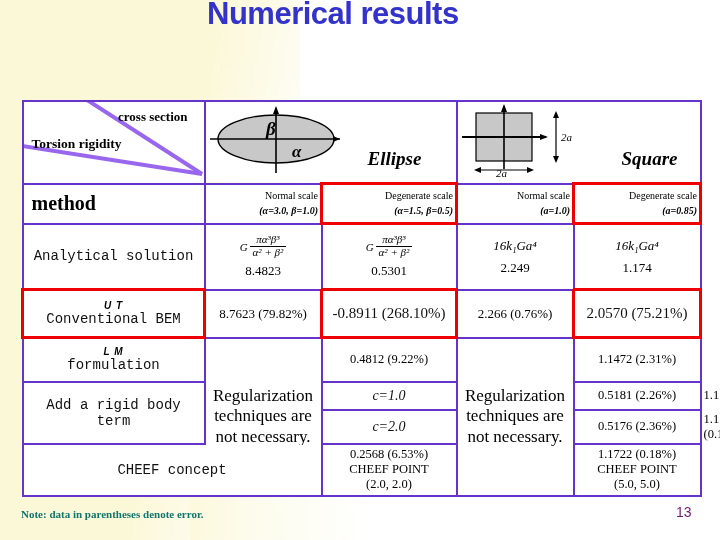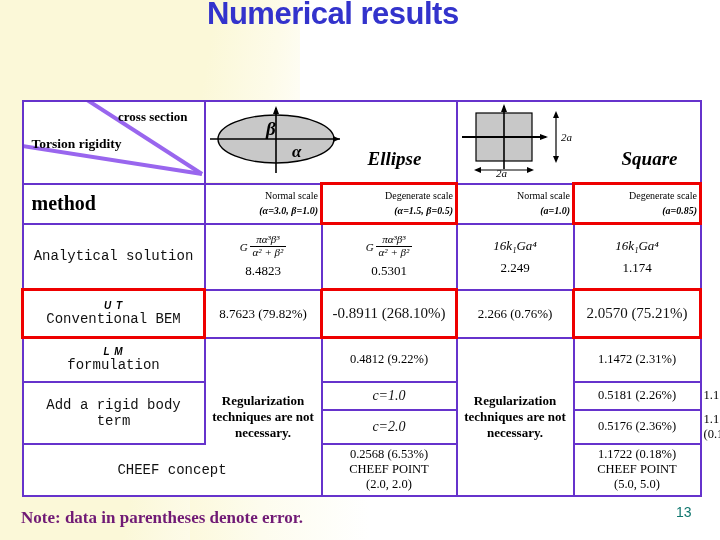--- a/index.html
+++ b/index.html
@@ -78,21 +78,21 @@
   td.gradcell {
     background: linear-gradient(180deg,#5a5a5a 0%, #8f8f8f 14%, #cfcfcf 40%, #f2f2f2 56%, #cfcfcf 76%, #9a9a9a 95%, #7a7a7a 100%);
   }
   td.hdr-shape { height: 74px; padding: 0; }
   .serifb  { font-family: "Liberation Serif", serif; font-weight: bold; font-size: 20px; }
   .sansn   { font-family: Liberation Mono, monospace; font-size: 14px; color:#111; }
   .sansbi  { font-family: "Liberation Sans", sans-serif; font-weight: bold; font-style: italic; font-size: 10px; letter-spacing:1px;}
   .num     { font-family: "Liberation Serif", serif; font-size: 13px; }
   .numsm   { font-family: "Liberation Serif", serif; font-size: 12.5px; }
   .gradtxt { font-family: "Liberation Serif", serif; font-size: 15px; color:#111; }
-  .regular { font-family: "Liberation Serif", serif; font-weight: bold; font-size: 13px; line-height:1.18;text-align:right;}
+  .regular { font-family: "Liberation Serif", serif; font-weight: normal; font-size: 17px; line-height:1.18;text-align:right;}
   .scalehd { font-family: "Liberation Serif", serif; font-size: 10px; line-height: 1.45; text-align: right; }
   .mathit  { font-family: "Liberation Serif", serif; font-style: italic; font-weight: bold; }
 
   
   #hdrcell { height: 74px; vertical-align: top; }
   #hdrcell .cs {
     position: absolute; right: 16px; top: 6px;
     font-family: "Liberation Serif", serif; font-weight: bold; font-size: 13px;
     line-height: 1.35; text-align:center;
   }
@@ -120,26 +120,26 @@
 
   
   .frac { display:inline-block; vertical-align:middle; text-align:center; font-family:"Liberation Serif",serif; font-style:italic; font-size:11px; line-height:1.05; }
   .frac .t { display:block; border-bottom:1px solid #000; padding:0 3px; }
   .frac .b { display:block; padding:0 3px; }
   .gitem { font-family:"Liberation Serif",serif; font-style:italic; font-size:11px; vertical-align:middle; margin-right:2px;}
 
   
   #note {
     position: absolute; left: 21px; top: 508px;
-    font-family: "Liberation Serif", serif; font-weight: bold; font-size: 17px;
-    color: #701a75; z-index: 6;
+    font-family: "Liberation Serif", serif; font-weight: bold; font-size: 11px;
+    color: #0f766e; z-index: 6;
   }
   #pageno {
     position: absolute; left: 676px; top: 504px;
-    font-family: "Liberation Sans", sans-serif; font-size: 14px; color: #0f766e; z-index: 6;
+    font-family: "Liberation Sans", sans-serif; font-size: 14px; color: #701a75; z-index: 6;
   }
 </style>
 </head>
 <body>
 
 <div id="yellow-wash"></div>
 <div id="yellow-wash2"></div>
 
 <div id="slide">
 

